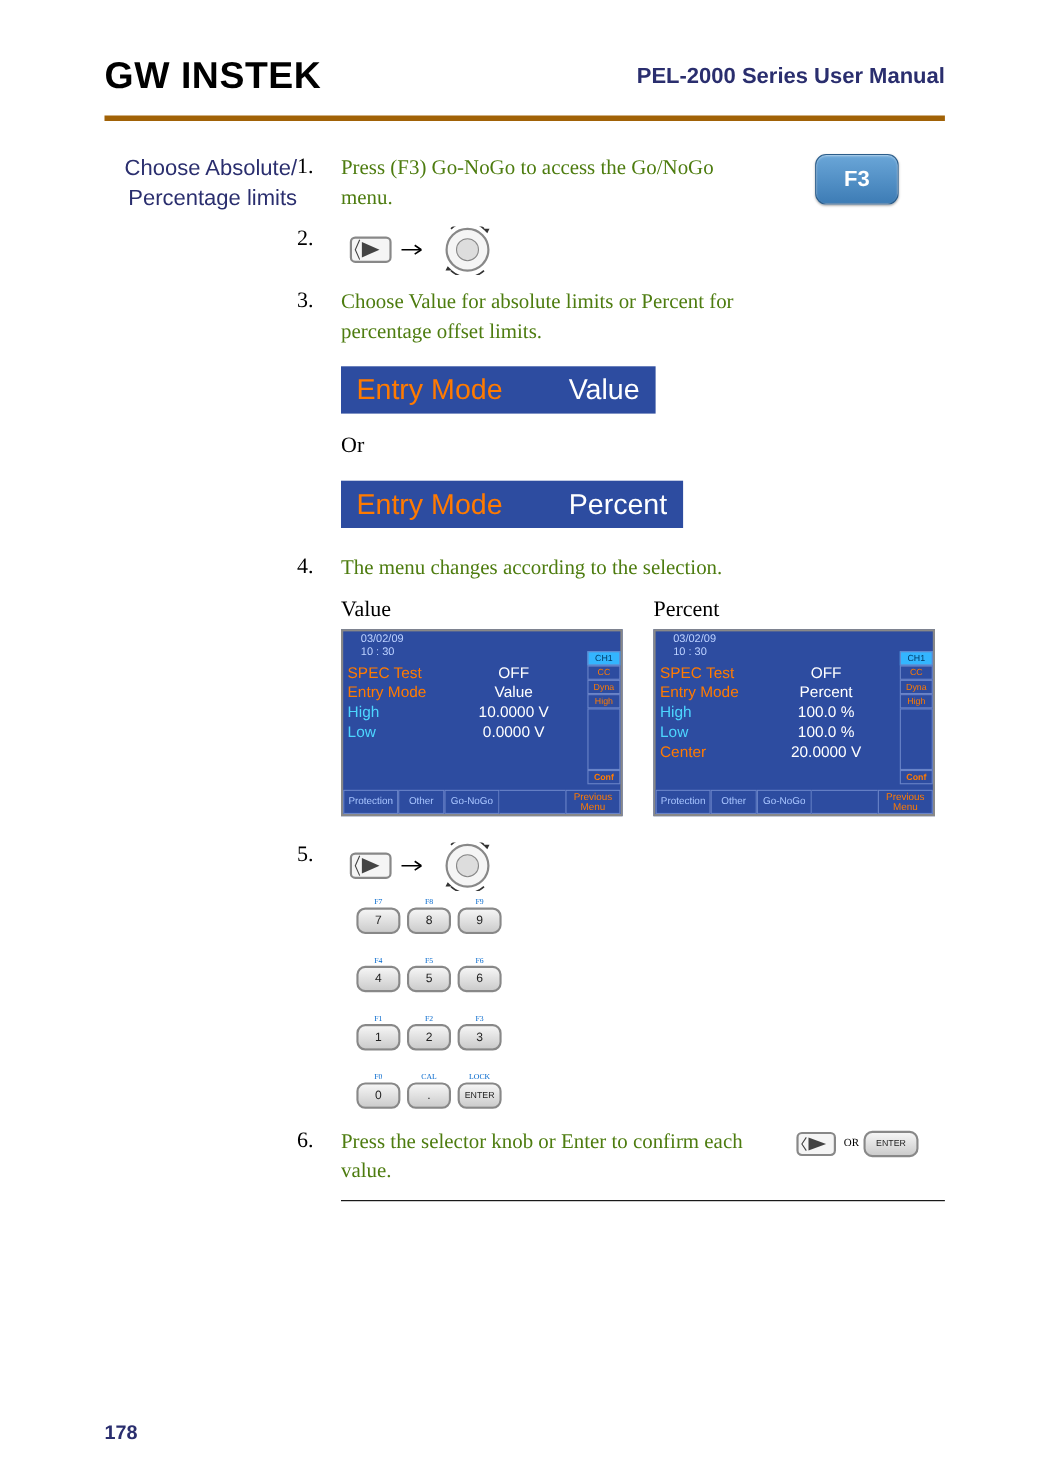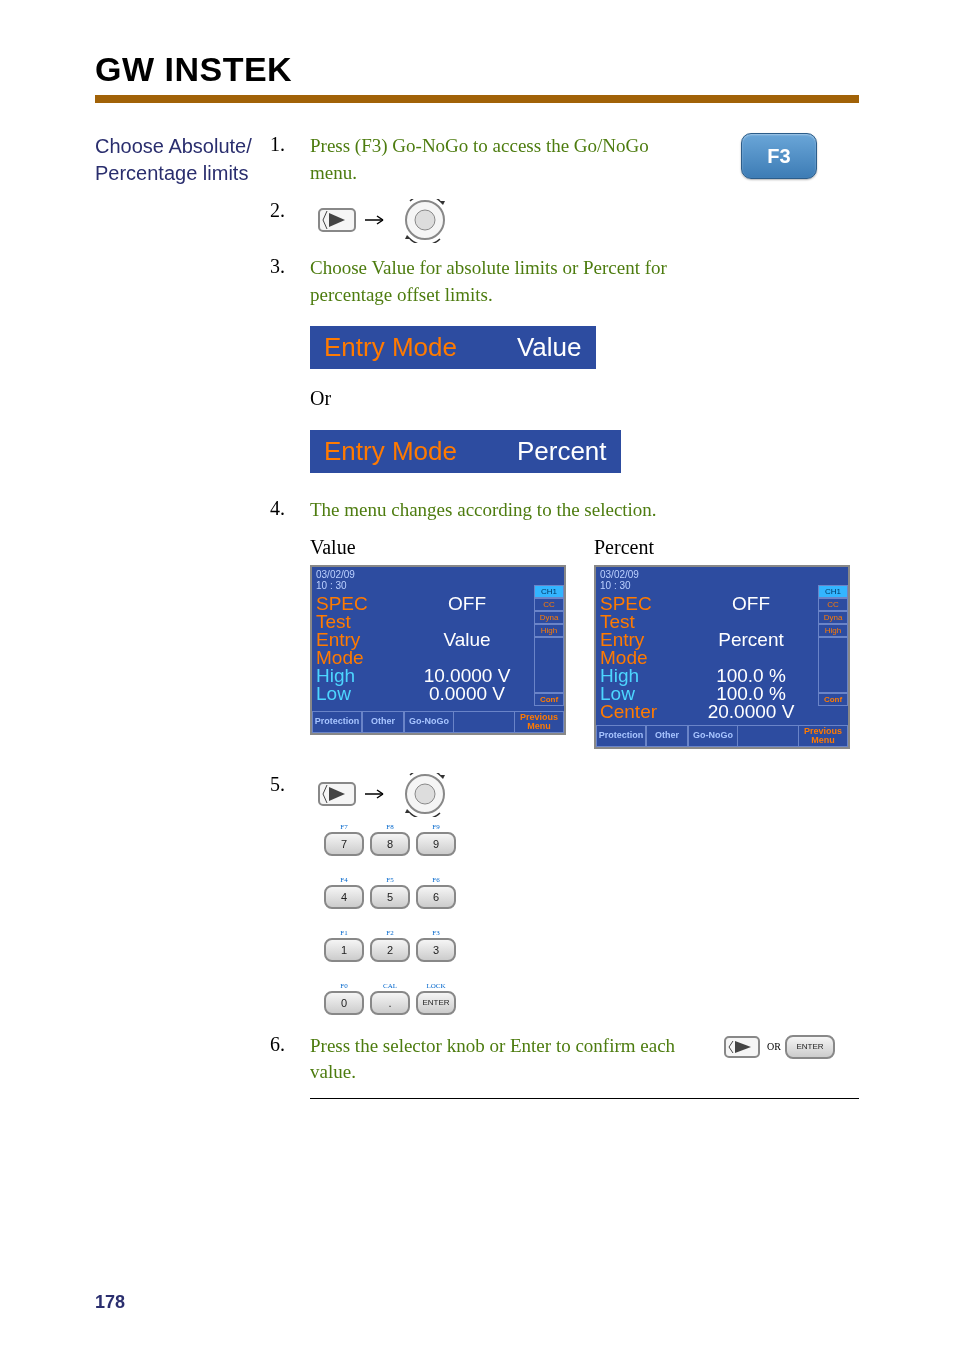--- a/index.html
+++ b/index.html
@@ -12,22 +12,22 @@
     width: 954px;
     height: 1349px;
     padding: 50px 95px 0 95px;
     box-sizing: border-box;
     position: relative;
   }
   .header {
     display: flex;
     justify-content: space-between;
     align-items: center;
-    border-bottom: 8px solid #a16207;
-    padding-bottom: 6px;
+    border-bottom: 5px solid #a16207;
+    padding-bottom: 16px;
   }
   .logo {
     font-family: Impact, 'Arial Black', sans-serif;
     font-size: 34px;
     font-weight: 900;
     letter-spacing: 0.5px;
     color: #000;
   }
   .manual-title {
     font-family: 'Trebuchet MS', Arial, sans-serif;
@@ -43,20 +43,21 @@
     align-items: flex-start;
     margin-bottom: 12px;
   }
   .left-col {
     width: 175px;
     flex-shrink: 0;
     font-size: 20px;
     color: #2a2e6e;
     font-family: 'Trebuchet MS', Arial, sans-serif;
     line-height: 1.35;
+    text-align: right;
   }
   .num-col {
     width: 40px;
     flex-shrink: 0;
     text-align: left;
     font-size: 20px;
     color: #000;
   }
   .text-col {
     flex: 1;
@@ -131,29 +132,30 @@
     background: #2d4ca0;
     border: 2px solid #888;
     font-family: Arial, sans-serif;
     position: relative;
   }
   .lcd-top {
     font-size: 10px;
     color: #bcd1ff;
     padding: 2px 5px 4px 4px;
     line-height: 1.1;
+    margin-left: 12px;
   }
   .lcd-body {
     padding: 0 4px 4px 4px;
     min-height: 112px;
     position: relative;
   }
   .lcd-line {
     display: flex;
-    font-size: 19px;
+    font-size: 14px;
     line-height: 18px;
     justify-content: space-between;
   }
   .lcd-line .k { width: 88px; }
   .lcd-line .v { flex: 1; text-align: center; padding-right: 30px;}
   .orange { color: #ff7a00; }
   .cyan   { color: #4dd6ff; }
   .white  { color: #fff; }
   .side-labels {
     position: absolute;
@@ -179,21 +181,20 @@
   .fbtn {
     border: 1px solid #6a84c8;
     background: #2d4ca0;
     color: #a8c5ff;
     font-size: 9px;
     display: flex;
     align-items: center;
     justify-content: center;
     text-align:center;
     line-height:1;
-    font-weight:bold;
   }
   .fbtn.w1{width:48px;}
   .fbtn.w2{width:40px;}
   .fbtn.spacer{flex:1;border-left:0;border-right:0;}
   .fbtn.prev{width:48px;color:#ff7a00;}
 
   .numpad {
     display: grid;
     grid-template-columns: repeat(3, 40px);
     gap: 20px 6px;
@@ -226,20 +227,21 @@
     margin-left:215px;
   }
 </style>
 </head>
 <body>
 
 <div class="page">
 
   <div class="header">
     <div class="logo">GW INSTEK</div>
+    <div class="manual-title">PEL-2000 Series User Manual</div>
   </div>
 
   <div class="content">
 
     <div class="row">
       <div class="left-col">Choose Absolute/ Percentage limits</div>
       <div class="num-col">1.</div>
       <div class="text-col">Press (F3) Go-NoGo to access the Go/NoGo menu.</div>
       <div class="icon-col">
         <div class="f3-key">F3</div>

